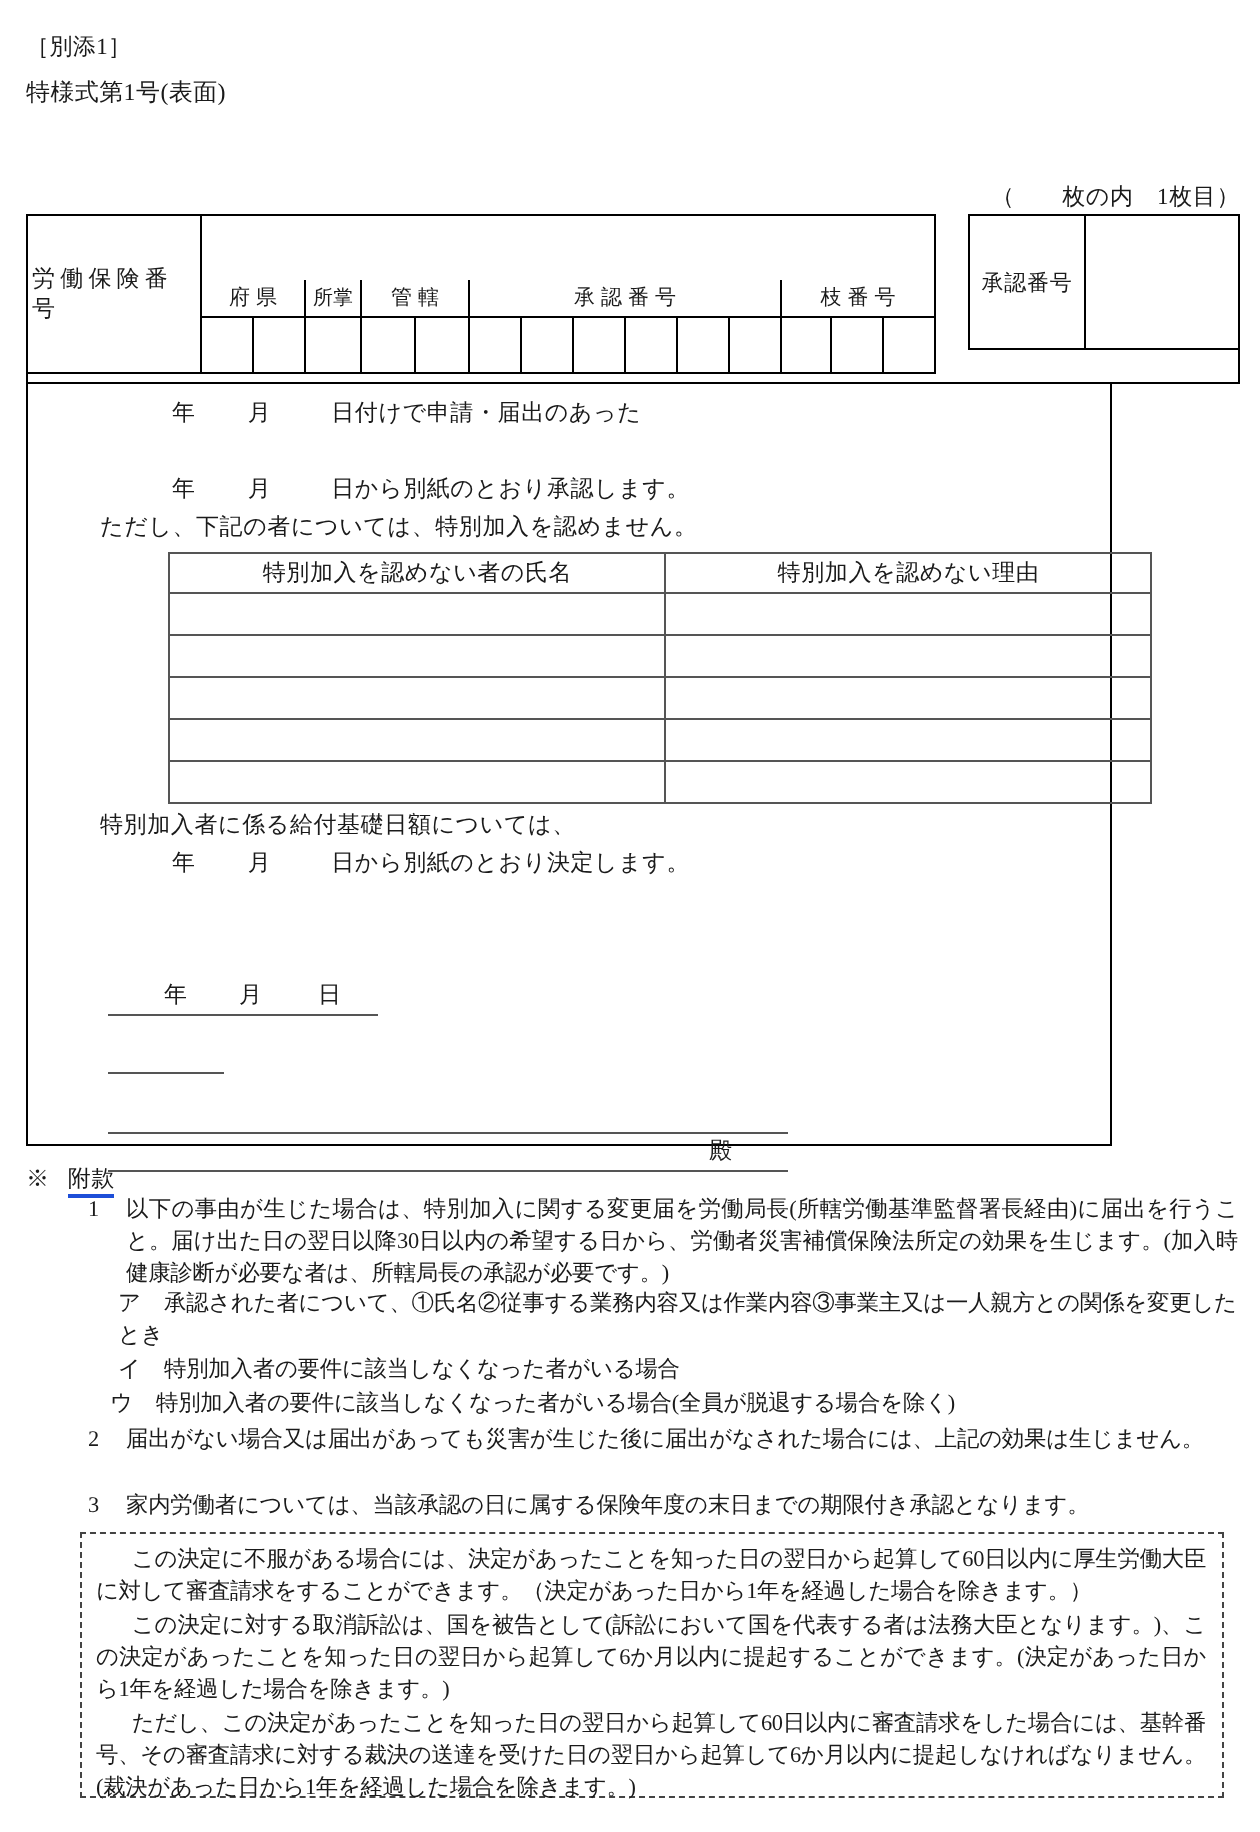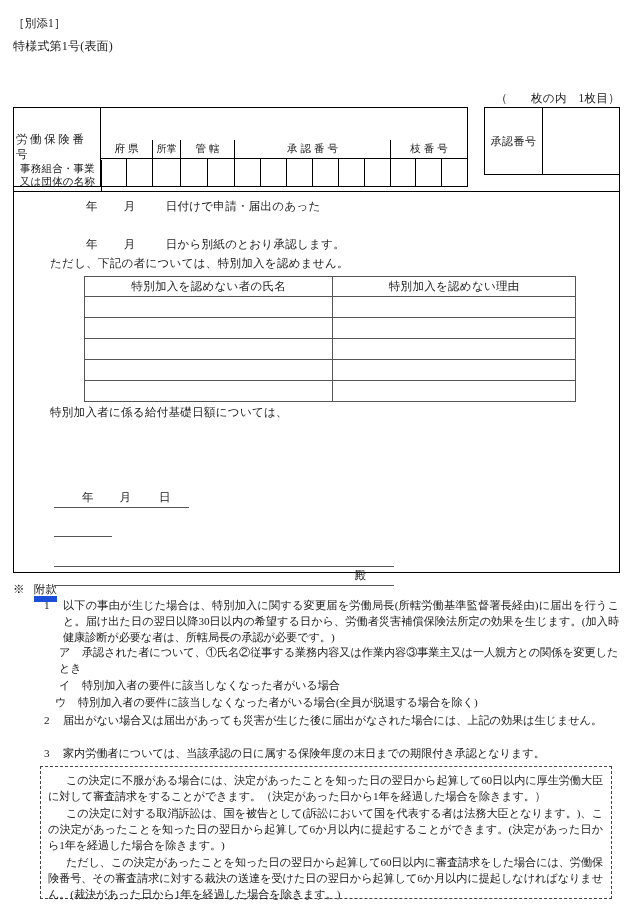--- a/index.html
+++ b/index.html
@@ -201,21 +201,21 @@
     line-height: 1.22;
     letter-spacing: 0.2px;
   }
   .org-value { flex: 1; }
 
   
   .body-frame {
     position: absolute;
     left: 13px;
     top: 192px;
-    width: 607px;
+    width: 543px;
     height: 381px;
     border: 1.6px solid #000;
     border-top: none;
     box-sizing: border-box;
   }
 
   .para { position: absolute; white-space: nowrap; font-size: 11.5px; letter-spacing: 0.3px; }
   .p1 { left: 72px;  top: 7px; }
   .p2 { left: 87px;  top: 26px; }
   .p3 { left: 72px;  top: 45px; }
@@ -313,21 +313,21 @@
   
   .notes-head {
     position: absolute;
     left: 13px;
     top: 582px;
     font-size: 11.5px;
     letter-spacing: 0.3px;
     white-space: nowrap;
   }
   .notes-head .mark { padding-right: 9px; }
-  .notes-head .kashi { border-bottom: 6px solid #1d4ed8; padding-bottom: 1px; }
+  .notes-head .kashi { border-bottom: 2px solid #1d4ed8; padding-bottom: 1px; }
 
   .note {
     position: absolute;
     font-size: 11.2px;
     line-height: 1.45;
     letter-spacing: -0.1px;
     text-align: justify;
   }
   .note .num {
     position: absolute;
@@ -414,24 +414,20 @@
       </div>
     </div>
 
     <div class="appr-box">
       <div class="appr-label">承認番号</div>
       <div class="appr-value"></div>
     </div>
   </div>
 
   <div class="org-row">
-    <div class="org-label">
-      <span>事務組合・事業</span>
-      <span>又は団体の名称</span>
-    </div>
     <div class="org-value"></div>
   </div>
 
   <div class="body-frame">
 
     <div class="para p1"><span>年</span><span class="gap-s"></span><span>月</span><span class="gap-m"></span><span>日付けで申請・届出のあった</span></div>
 
 
     <div class="para p3"><span>年</span><span class="gap-s"></span><span>月</span><span class="gap-m"></span><span>日から別紙のとおり承認します。</span></div>
 
@@ -460,20 +456,21 @@
           <td class="col-reason"></td>
         </tr>
         <tr>
           <td class="col-name"></td>
           <td class="col-reason"></td>
         </tr>
       </tbody>
     </table>
 
     <div class="para p5">特別加入者に係る給付基礎日額については、</div>
+    <div class="para p6"><span>年</span><span class="gap-s"></span><span>月</span><span class="gap-m"></span><span>日から別紙のとおり決定します。</span></div>
 
     <div class="sig-date"><span class="g1"></span><span>年</span><span class="g1"></span><span>月</span><span class="g2"></span><span>日</span></div>
 
     <div class="sig-blank"></div>
 
     <div class="sig-long"></div>
     <div class="sig-dono">殿</div>
 
   </div>
 
@@ -500,16 +497,16 @@
   </div>
 
   <div class="note n3">
     <span class="num">3</span>
     <span class="txt">家内労働者については、当該承認の日に属する保険年度の末日までの期限付き承認となります。</span>
   </div>
 
   <div class="appeal">
     <p>この決定に不服がある場合には、決定があったことを知った日の翌日から起算して60日以内に厚生労働大臣に対して審査請求をすることができます。（決定があった日から1年を経過した場合を除きます。）</p>
     <p>この決定に対する取消訴訟は、国を被告として(訴訟において国を代表する者は法務大臣となります。)、この決定があったことを知った日の翌日から起算して6か月以内に提起することができます。(決定があった日から1年を経過した場合を除きます。)</p>
-    <p>ただし、この決定があったことを知った日の翌日から起算して60日以内に審査請求をした場合には、労働保険番号、その審査請求に対する裁決の送達を受けた日の翌日から起算して6か月以内に提起しなければなりません。(裁決があった日から1年を経過した場合を除きます。)</p>
+    <p>ただし、この決定があったことを知った日の翌日から起算して60日以内に審査請求をした場合には、基幹番号、その審査請求に対する裁決の送達を受けた日の翌日から起算して6か月以内に提起しなければなりません。(裁決があった日から1年を経過した場合を除きます。)</p>
   </div>
 
 </div>
 
 </body></html>

